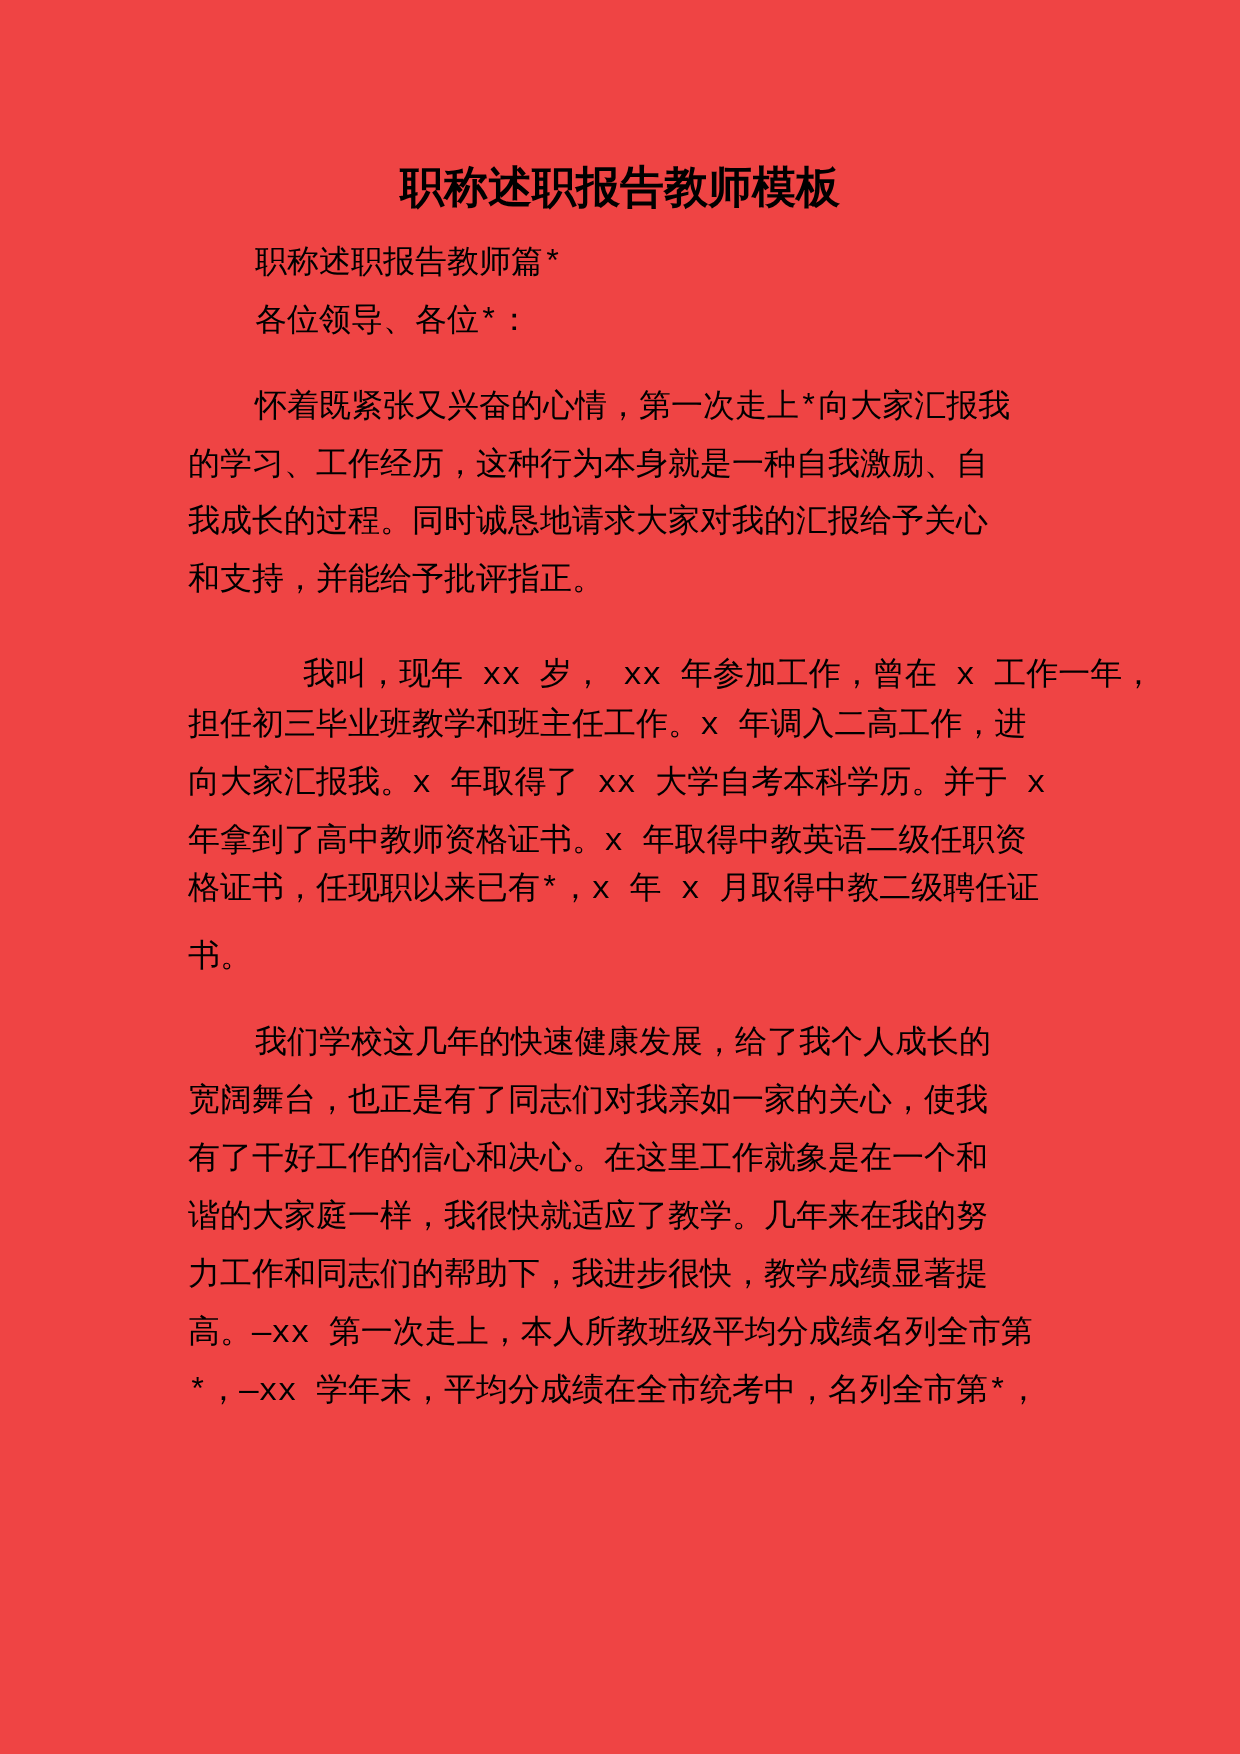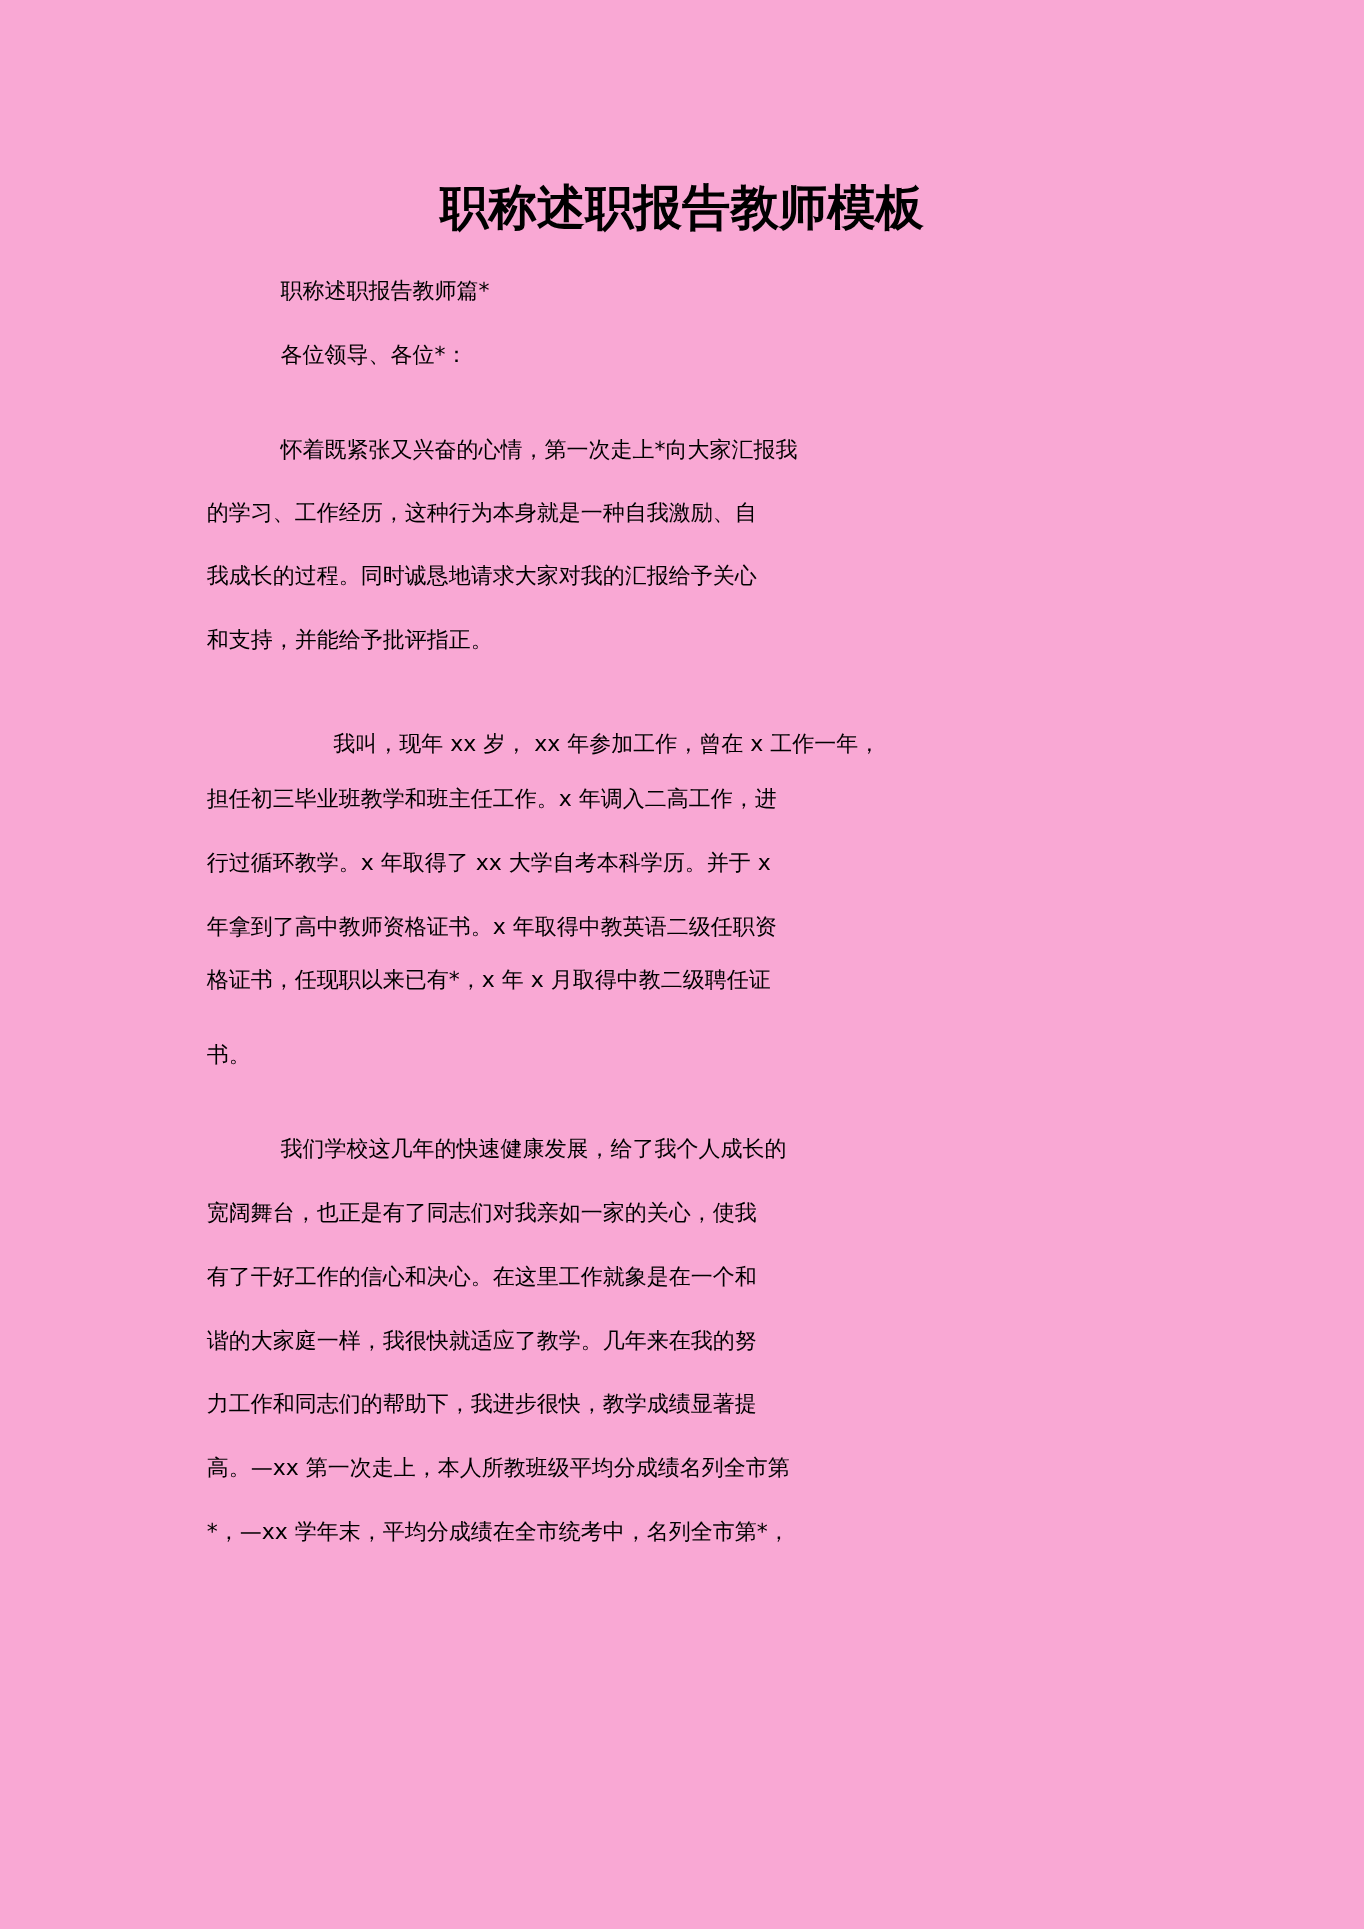--- a/index.html
+++ b/index.html
@@ -14,37 +14,38 @@
       overflow: hidden;
       font-family: "DejaVu Sans", "Liberation Sans", sans-serif;
       color: #000000;
     }
     .page {
       position: absolute;
       left: 0;
       top: 0;
       width: 1240px;
       height: 1754px;
-      background: #f9a8d4;
+      background: #ef4444;
+      font-family: Liberation Mono, monospace;
     }
     .title {
       position: absolute;
       left: 0;
       width: 1240px;
       top: 160px;
       text-align: center;
       font-size: 44px;
       font-weight: bold;
       line-height: 60px;
       letter-spacing: 0px;
     }
     .line {
       position: absolute;
       left: 188px;
-      font-size: 20px;
+      font-size: 32px;
       line-height: 40px;
       white-space: nowrap;
     }
     .line.indent {
       left: 255px;
     }
   </style>
 </head>
 <body>
 
@@ -54,21 +55,21 @@
   <div class="line indent" style="top:244px;">职称述职报告教师篇*</div>
   <div class="line indent" style="top:302px;">各位领导、各位*：</div>
 
   <div class="line" style="top:446px;">的学习、工作经历，这种行为本身就是一种自我激励、自</div>
   <div class="line indent" style="top:388px;">怀着既紧张又兴奋的心情，第一次走上*向大家汇报我</div>
   <div class="line" style="top:503px;">我成长的过程。同时诚恳地请求大家对我的汇报给予关心</div>
   <div class="line" style="top:561px;">和支持，并能给予批评指正。</div>
 
   <div class="line indent" style="top:656px;margin-left:48px;">我叫，现年 xx 岁， xx 年参加工作，曾在 x 工作一年，</div>
   <div class="line" style="top:706px;">担任初三毕业班教学和班主任工作。x 年调入二高工作，进</div>
-  <div class="line" style="top:764px;">行过循环教学。x 年取得了 xx 大学自考本科学历。并于 x</div>
+  <div class="line" style="top:764px;">向大家汇报我。x 年取得了 xx 大学自考本科学历。并于 x</div>
   <div class="line" style="top:822px;text-align:right;">年拿到了高中教师资格证书。x 年取得中教英语二级任职资</div>
   <div class="line" style="top:870px;">格证书，任现职以来已有*，x 年 x 月取得中教二级聘任证</div>
   <div class="line" style="top:938px;">书。</div>
 
   <div class="line indent" style="top:1024px;">我们学校这几年的快速健康发展，给了我个人成长的</div>
   <div class="line" style="top:1082px;">宽阔舞台，也正是有了同志们对我亲如一家的关心，使我</div>
   <div class="line" style="top:1140px;">有了干好工作的信心和决心。在这里工作就象是在一个和</div>
   <div class="line" style="top:1198px;">谐的大家庭一样，我很快就适应了教学。几年来在我的努</div>
   <div class="line" style="top:1256px;">力工作和同志们的帮助下，我进步很快，教学成绩显著提</div>
   <div class="line" style="top:1314px;">高。—xx 第一次走上，本人所教班级平均分成绩名列全市第</div>

